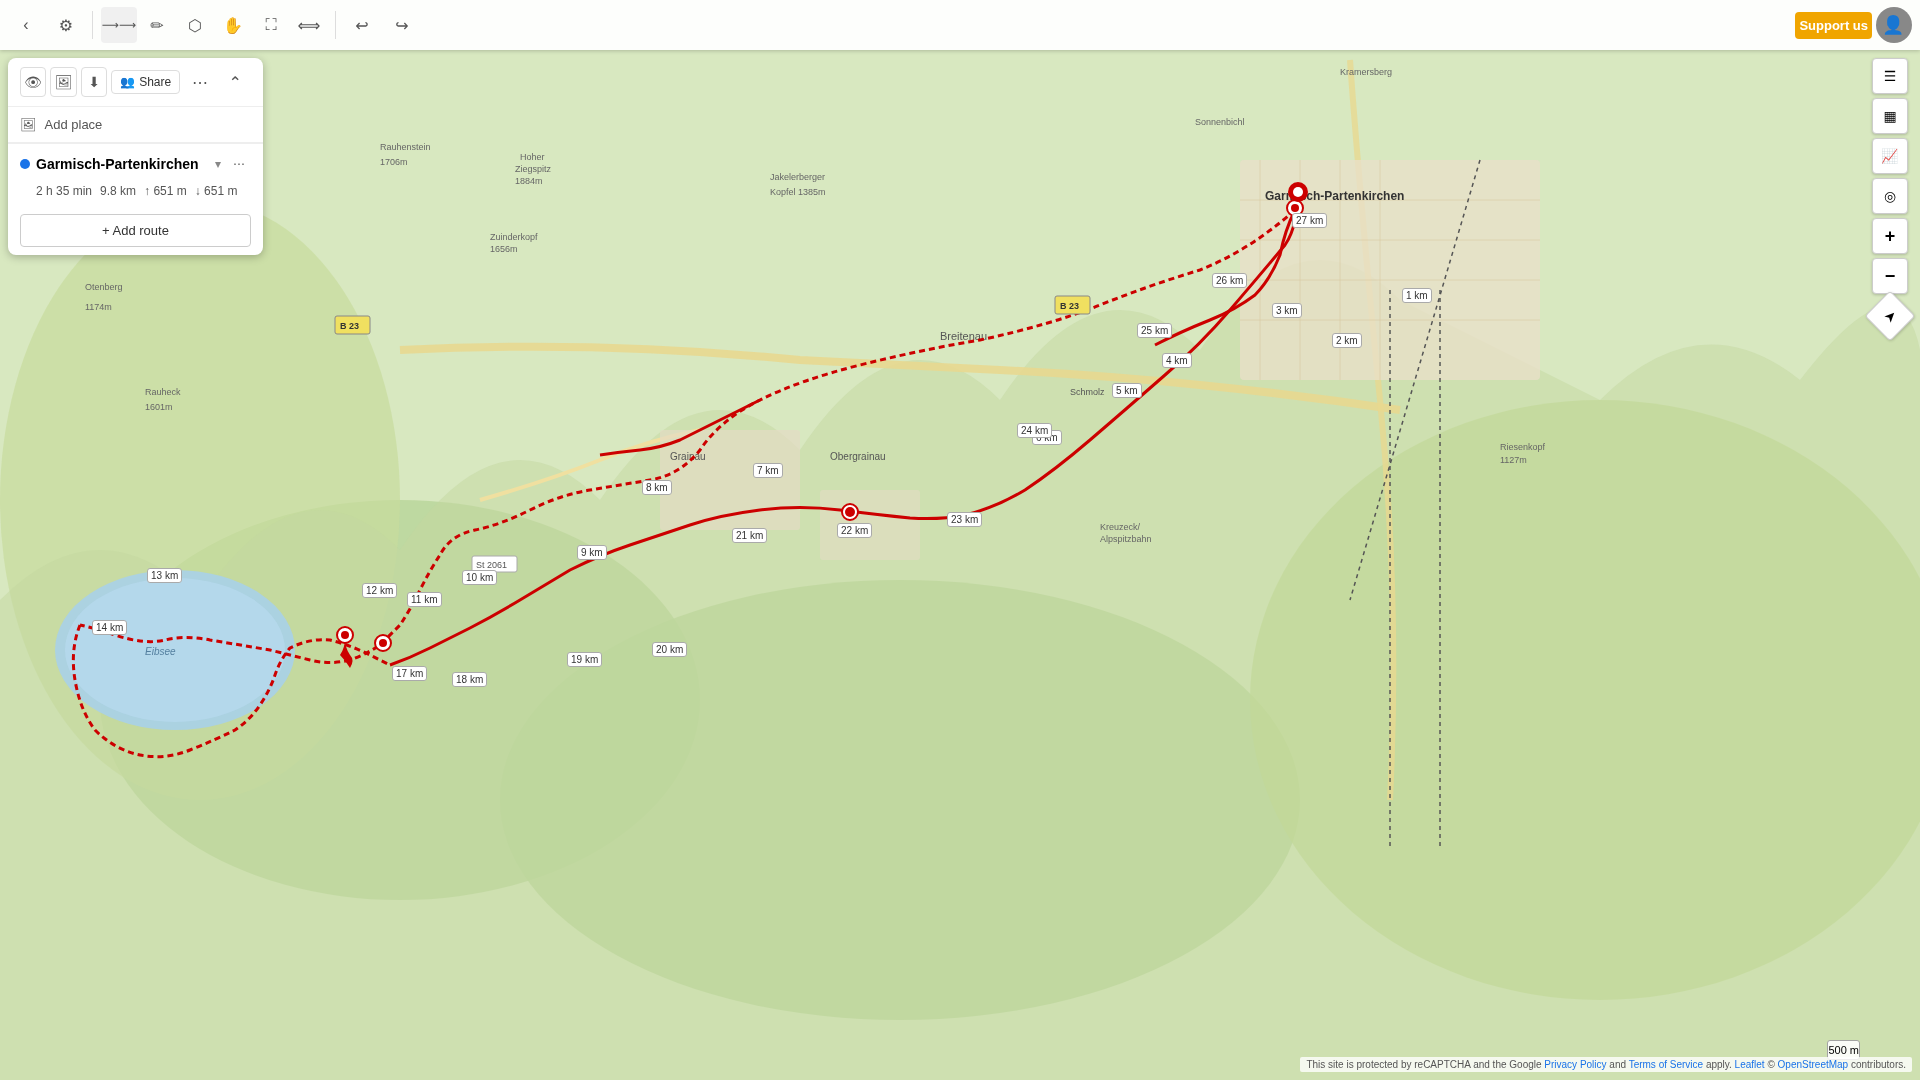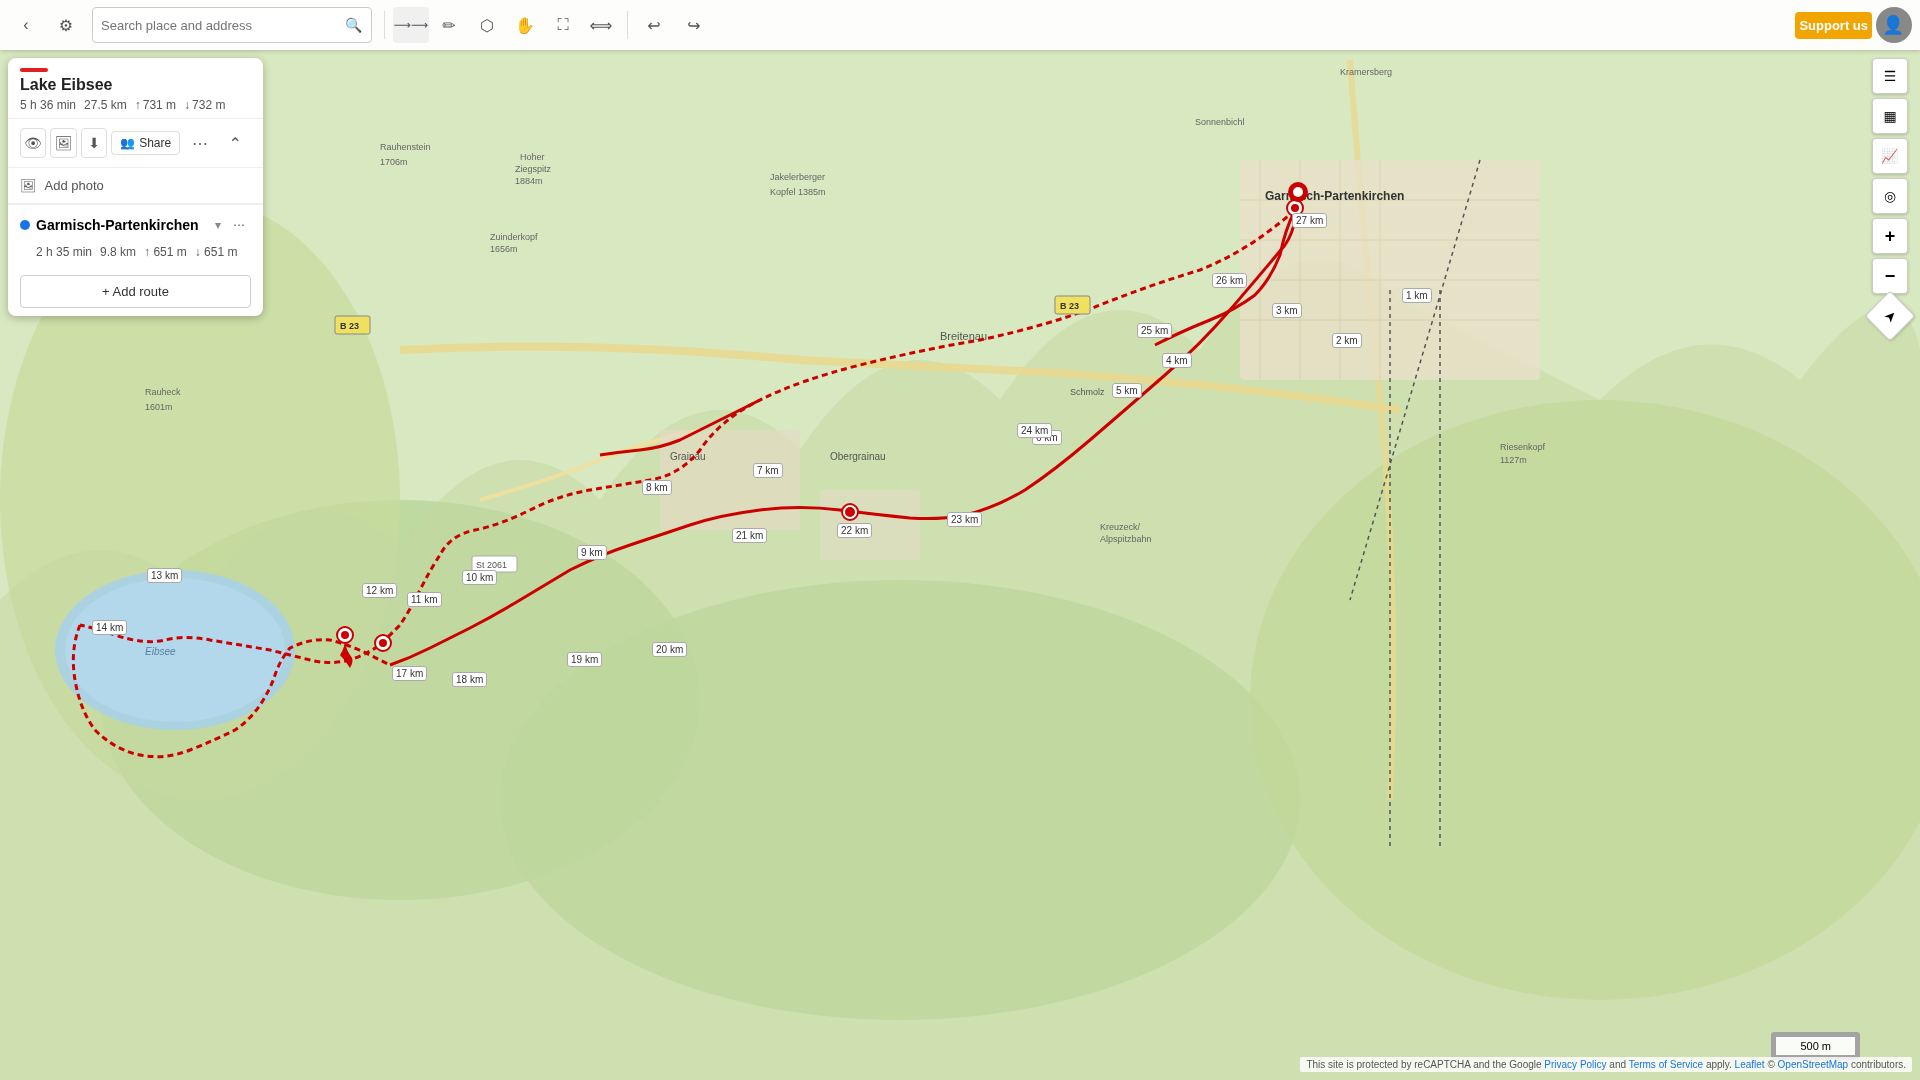--- a/index.html
+++ b/index.html
@@ -264,24 +264,24 @@
       font-size: 14px;
       box-shadow: 0 1px 3px rgba(0,0,0,0.2);
     }
 
     
     #scale-bar {
       position: absolute;
       bottom: 20px;
       right: 60px;
       background: rgba(255,255,255,0.9);
-      padding: 3px 24px;
+      padding: 3px 0;
       border-radius: 3px;
       font-size: 11px;
-      border: 5px solid #a3a3a3;
+      border: 1px solid #a3a3a3;
     }
 
     
     #attribution {
       position: absolute;
       bottom: 8px;
       right: 8px;
       font-size: 10px;
       color: #555;
       background: rgba(255,255,255,0.8);
@@ -442,24 +442,20 @@
   <div class="dist-marker" style="left:985px;top:423px">24 km</div>
   <div class="dist-marker" style="left:1105px;top:323px">25 km</div>
   <div class="dist-marker" style="left:1180px;top:273px">26 km</div>
   <div class="dist-marker" style="left:1260px;top:213px">27 km</div>
 </div>
 
 <div id="toolbar">
   <button class="toolbar-btn">‹</button>
   <button class="toolbar-btn">⚙</button>
 
-  <div id="search-bar">
-    <input type="text" placeholder="Search place and address" style="">
-    <span class="search-icon">🔍</span>
-  </div>
 
   <div class="toolbar-divider"></div>
 
   <div class="toolbar-group">
     <button class="toolbar-btn" style="background:#f0f0f0; font-size:12px;">⟶⟶</button>
     <button class="toolbar-btn">✏</button>
     <button class="toolbar-btn">⬡</button>
     <button class="toolbar-btn">✋</button>
     <button class="toolbar-btn">⛶</button>
     <button class="toolbar-btn">⟺</button>
@@ -470,47 +466,37 @@
   <button class="toolbar-btn">↩</button>
   <button class="toolbar-btn">↪</button>
 
   <button class="support-btn">Support us</button>
 
   <div class="user-avatar">👤</div>
 </div>
 
 <div id="left-panel">
 
-  <div class="route-header">
-    <div class="route-color-bar"></div>
-    <div class="route-title">Lake Eibsee</div>
-    <div class="route-stats">
-      <span class="route-stat">5 h 36 min</span>
-      <span class="route-stat">27.5 km</span>
-      <span class="route-stat">↑ <span>731 m</span></span>
-      <span class="route-stat">↓ <span>732 m</span></span>
-    </div>
-  </div>
 
   <div class="route-actions">
     <button class="action-btn">👁</button>
     <button class="action-btn">🖼</button>
     <button class="action-btn">⬇</button>
     <button class="share-btn">
       <span>👥</span>
       <span>Share</span>
     </button>
     <button class="toolbar-btn" style="margin-left:auto;">⋯</button>
     <button class="toolbar-btn">⌃</button>
   </div>
 
 
   <div class="add-photo">
     <span>🖼</span>
-    <span>Add photo</span>
+    <span>Add place</span>
   </div>
 
   <div style="border-top: 1px solid #eee;"></div>
   <div class="subroute-header">
     <div class="subroute-dot"></div>
     <div class="subroute-title">Garmisch-Partenkirchen</div>
     <span class="subroute-expand">▾</span>
     <button class="toolbar-btn" style="width:24px;height:24px;font-size:12px;">⋯</button>
   </div>
   <div class="subroute-stats">

